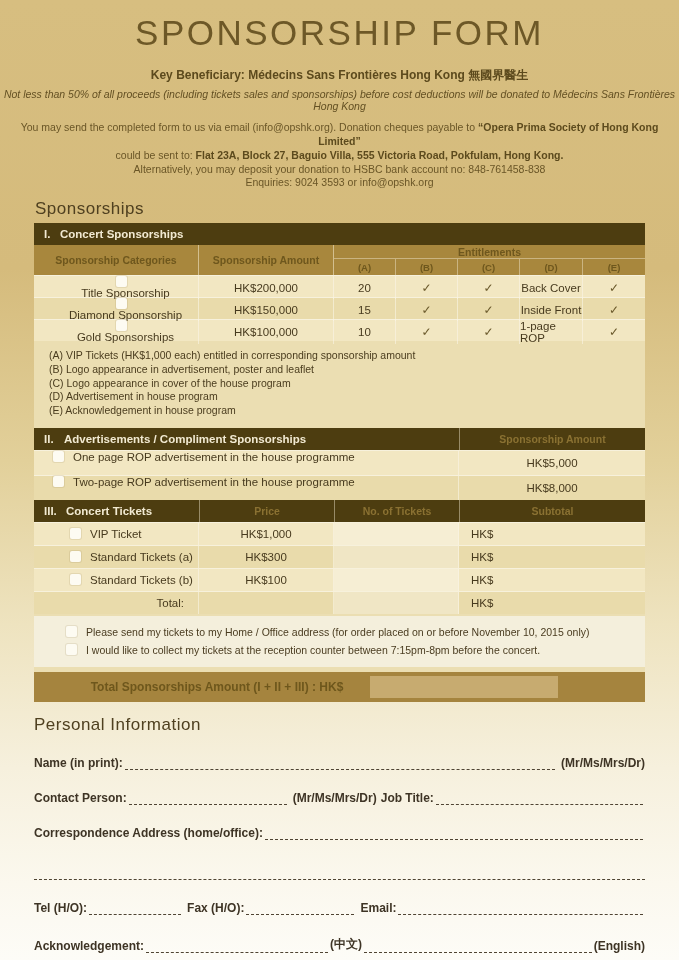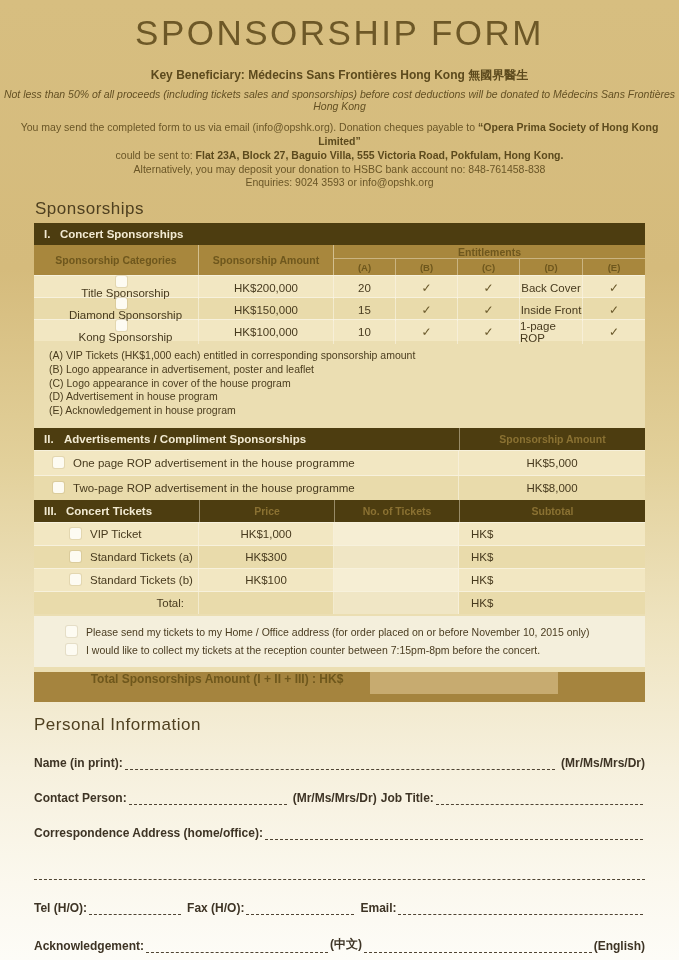--- a/index.html
+++ b/index.html
@@ -47,38 +47,38 @@
 
   .cb { width:11px; height:11px; background:#fdfbf2; border-radius:2px; display:inline-block; margin-right:9px; flex:none; box-shadow:0 0 0 1px rgba(120,100,50,.12); }
 
   .notes { padding:8px 0 10px 15px; font-size:10.5px; line-height:1.3; color:#4a3c1e; }
 
   .t2-head { display:grid; grid-template-columns:425px 186px; background:#4d3d10; height:22px; }
   .t2-head .left { color:#f2ead2; font-size:11.5px; font-weight:bold; display:flex; align-items:center; }
   .t2-head .left .num { padding-left:10px; width:30px; }
   .t2-head .right { color:#8a7132; font-size:10.5px; font-weight:bold; display:flex; align-items:center; justify-content:center; border-left:1px solid rgba(245,236,212,.45); }
   .t2-row { display:grid; grid-template-columns:425px 186px; height:25px; font-size:11.5px; border-top:1px solid #f7f1dc; }
-  .t2-row .desc { display:flex; align-items:center; padding-left:19px; border-right:1px solid rgba(250,245,230,.6); }
+  .t2-row .desc { display:flex; align-items:flex-start; padding-left:19px; border-right:1px solid rgba(250,245,230,.6); }
   .t2-row .amt { display:flex; align-items:center; justify-content:center; }
 
   .t3-head { display:grid; grid-template-columns:165px 135px 125px 186px; background:#4d3d10; height:22px; margin-top:0; }
   .t3-head .left { color:#f2ead2; font-size:11.5px; font-weight:bold; display:flex; align-items:center; }
   .t3-head .left .num { padding-left:10px; width:32px; }
   .t3-head .col { color:#8a7132; font-size:10.5px; font-weight:bold; display:flex; align-items:center; justify-content:center; border-left:1px solid rgba(245,236,212,.45); }
   .t3-row { display:grid; grid-template-columns:165px 135px 125px 186px; height:23px; font-size:11.5px; border-top:1px solid #f7f1dc; }
   .t3-row>div { display:flex; align-items:center; justify-content:center; border-right:1px solid rgba(250,245,230,.6); }
   .t3-row>div:first-child { justify-content:flex-start; padding-left:36px; }
   .t3-row>div:last-child { border-right:none; justify-content:flex-start; padding-left:12px; }
   .t3-row .fill { background:rgba(255,253,245,.35); }
   .t3-row.total-row>div:first-child { justify-content:flex-end; padding-right:14px; }
 
   .options { background:#f4efdc; padding:7px 0 8px 0; margin-top:2px; }
   .opt-row { display:flex; align-items:center; font-size:10.5px; color:#4a3c20; padding:3px 0 3px 32px; }
 
-  .total-bar { background:#a5843e; height:30px; margin-top:5px; display:flex; }
+  .total-bar { background:#a5843e; height:30px; margin-top:5px; display:flex; align-items:center; }
   .total-bar .lbl { width:336px; text-align:center; padding-left:30px; font-size:12px; font-weight:bold; color:#6e571c; }
   .total-bar .box { width:188px; height:22px; background:#c7ab70; }
 
   
   .pi { width:611px; margin:13px auto 0 34px; }
   .form-row { display:flex; align-items:flex-end; font-size:12px; font-weight:bold; color:#3e3425; margin-top:21px; }
   .fline { border-bottom:1.5px dashed #4f4433; height:13px; margin:0 2px; }
   .grow { flex:1; }
   .form-row .sep { margin-left:4px; }
 </style>
@@ -140,21 +140,21 @@
       <div>HK$150,000</div>
       <div>15</div>
       <div class="check">✓</div>
       <div class="check">✓</div>
       <div>Inside Front</div>
       <div class="check">✓</div>
     </div>
     <div class="t1-row row-a">
       <div>
           <span class="cb"></span>
-          <span>Kong Sponsorship</span>
+          <span>Gold Sponsorships</span>
         </div>
       <div>HK$100,000</div>
       <div>10</div>
       <div class="check">✓</div>
       <div class="check">✓</div>
       <div>1-page ROP</div>
       <div class="check">✓</div>
     </div>
 
     <div class="notes">

